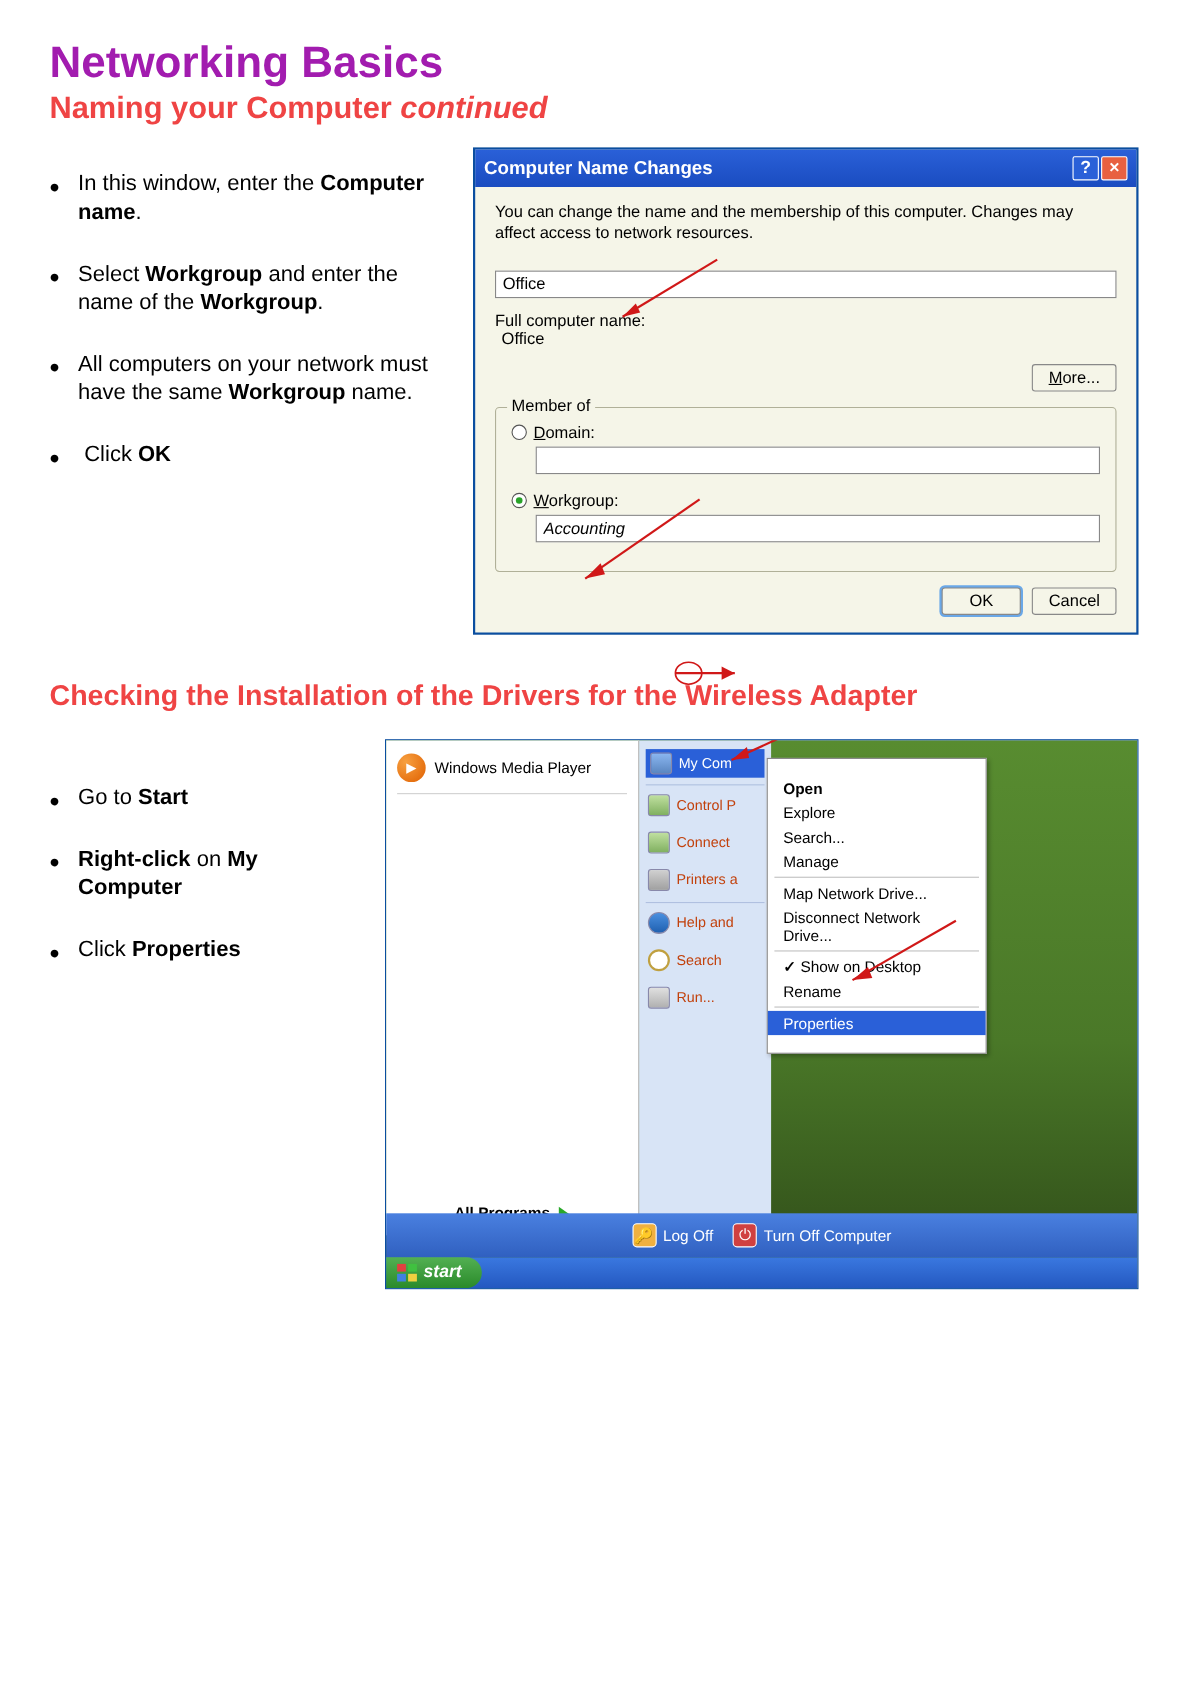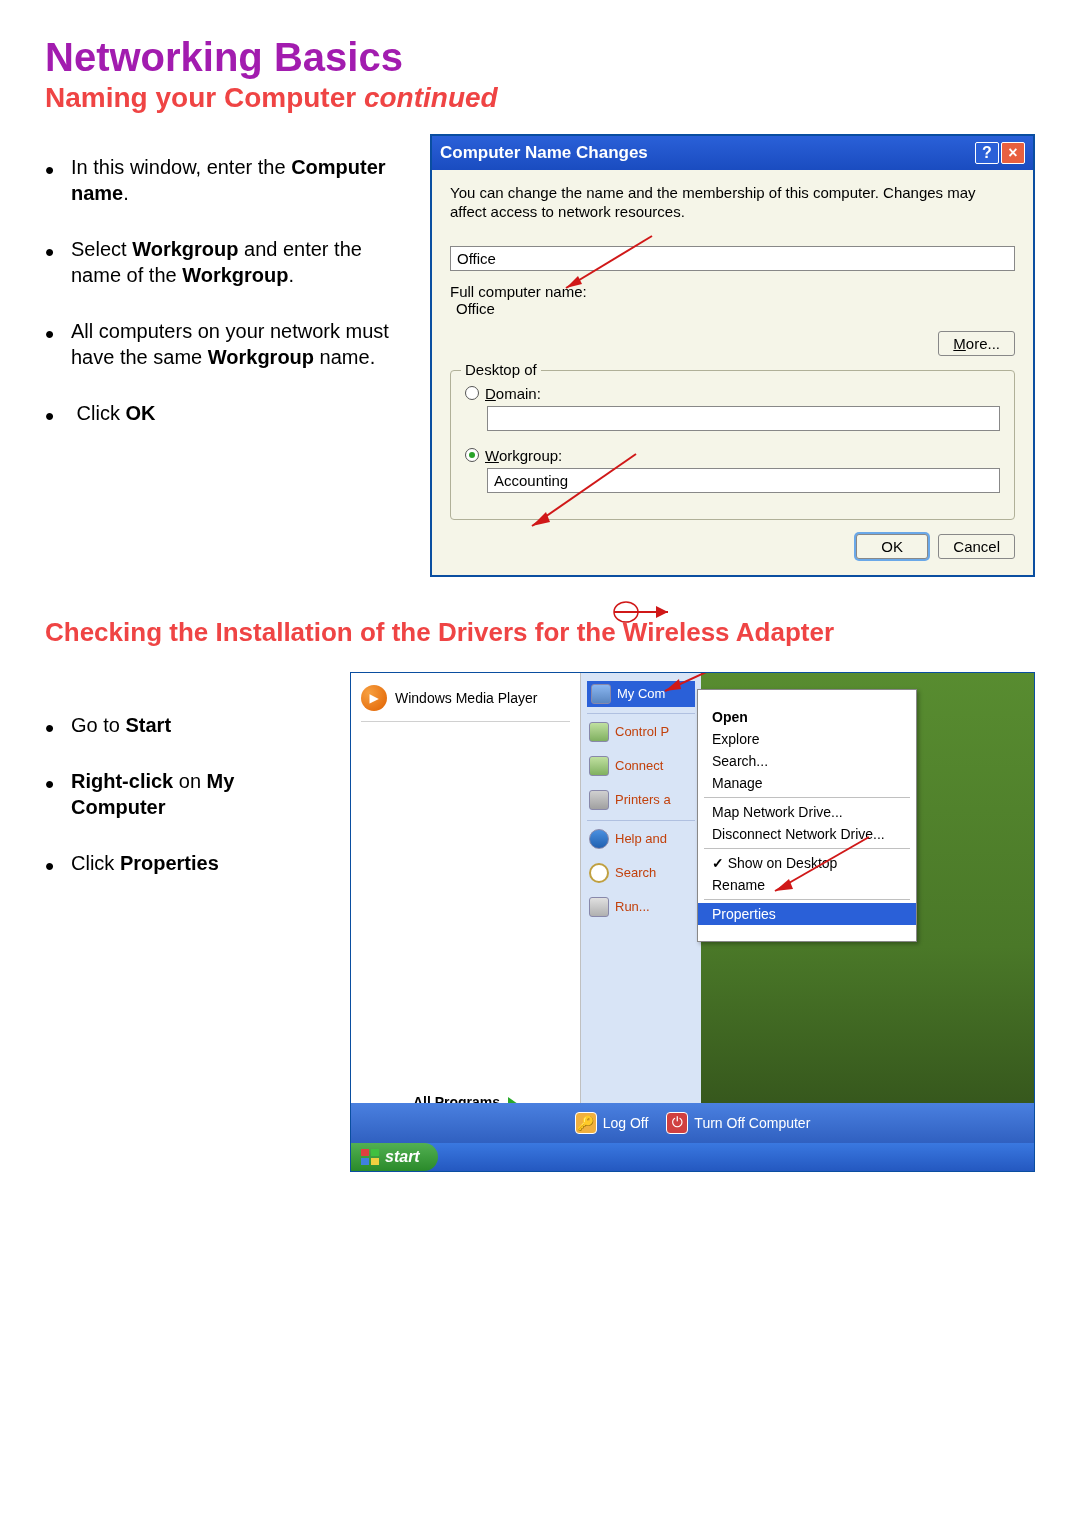--- a/index.html
+++ b/index.html
@@ -118,21 +118,21 @@
   }
   .radio-row { display: flex; align-items: center; gap: 6px; margin: 4px 0 2px 0; }
   .radio {
     width: 14px; height: 14px; border-radius: 50%;
     border: 1px solid #555; position: relative; background: #fff;
   }
   .radio.selected::after {
     content: ""; position: absolute; width: 6px; height: 6px;
     background: #29a329; border-radius: 50%; top: 3px; left: 3px;
   }
-  .indent-input { margin-left: 22px; width: calc(100% - 22px); }
+  .indent-input { margin-left: 22px; width: calc(100% - 22px); font-style: italic; }
   .button-row { text-align: right; }
   .button-row .xp-button { min-width: 72px; margin-left: 6px; }
   .focus-ring { box-shadow: 0 0 0 2px #6aa8e8; }
 
   
   .arrow {
     position: absolute;
     pointer-events: none;
   }
   .arrow svg { overflow: visible; }
@@ -215,21 +215,21 @@
   .start-right .icon2.folder { background: linear-gradient(#c0e0a0,#80b060); }
   .start-right .icon2.printer { background: linear-gradient(#d0d0d0,#a0a0a0); }
   .start-right .icon2.help { background: linear-gradient(#4a90e0,#2060b0); border-radius: 50%; }
   .start-right .icon2.search { background: #fff; border-radius: 50%; border: 2px solid #c0a040; }
   .start-right .icon2.run { background: linear-gradient(#e0e0e0,#b0b0b0); }
   .start-right .sep2 { height: 1px; background: #b0c0e0; margin: 4px 0; }
 
   .context-menu {
     position: absolute;
     left: 346px; top: 16px;
-    width: 220px;
+    width: 200px;
     background: #fff;
     border: 1px solid #888;
     box-shadow: 2px 2px 4px rgba(0,0,0,0.3);
     font-size: 14px;
     padding: 16px 0;
   }
   .context-menu .mi { padding: 3px 14px; }
   .context-menu .mi.hl { background: #2a60d8; color: #fff; }
   .context-menu .msep { height: 1px; background: #c0c0c0; margin: 3px 6px; }
   .context-menu .mi.check::before { content: "✓ "; font-weight: bold; }
@@ -318,21 +318,21 @@
       <input class="text-input" value="Office" style="">
 
       <div>Full computer name:</div>
       <div class="static-text">Office</div>
 
       <div class="more-row">
         <button class="xp-button"><span style="text-decoration:underline">M</span>ore...</button>
       </div>
 
       <div class="fieldset">
-        <div class="legend">Desktop of</div>
+        <div class="legend">Member of</div>
         <div class="radio-row">
           <div class="radio"></div>
           <span><span style="text-decoration:underline">D</span>omain:</span>
         </div>
         <input class="text-input indent-input" value="" style="">
         <div class="radio-row">
           <div class="radio selected"></div>
           <span><span style="text-decoration:underline">W</span>orkgroup:</span>
         </div>
         <input class="text-input indent-input" value="Accounting" style="">

